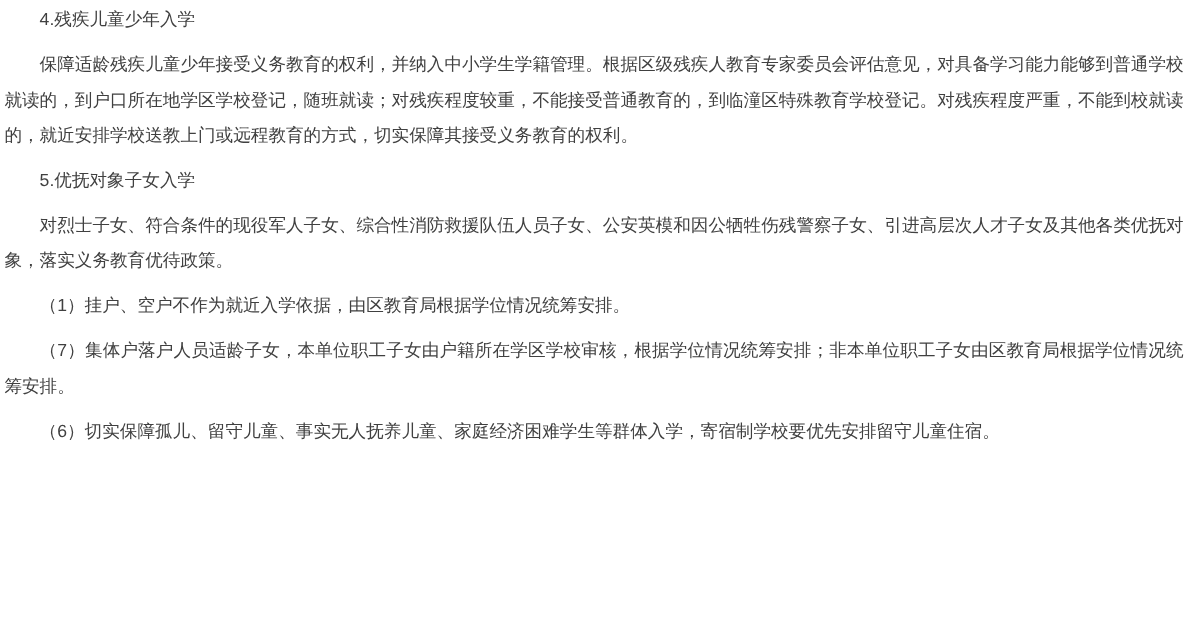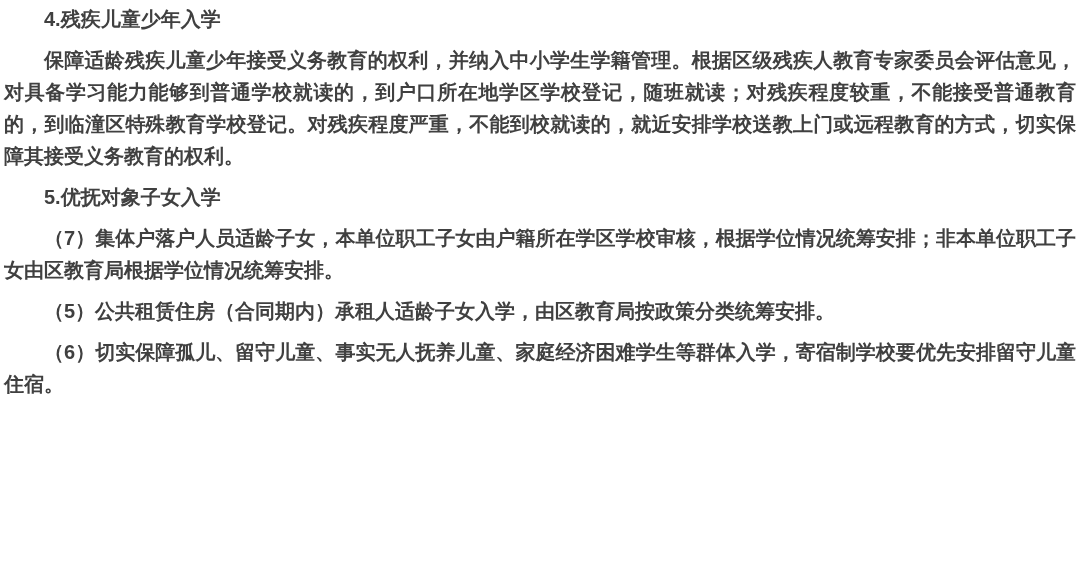--- a/index.html
+++ b/index.html
@@ -11,33 +11,34 @@
     width: 1080px;
     height: 584px;
     box-sizing: border-box;
     padding: 1px 4px;
     overflow: hidden;
     font-family: "Liberation Sans", "DejaVu Sans", sans-serif;
     color: #404040;
   }
   .doc p {
     margin: 9px 0;
-    font-size: 20px;
+    font-size: 16px;
     line-height: 32px;
     text-indent: 2em;
     text-align: justify;
-    font-weight: 700;
+    font-weight: 400;
   }
   .doc p:first-child {
     margin-top: 2px;
   }
 </style>
 </head>
 <body>
 
 <div class="doc">
   <p>4.残疾儿童少年入学</p>
   <p>保障适龄残疾儿童少年接受义务教育的权利，并纳入中小学生学籍管理。根据区级残疾人教育专家委员会评估意见，对具备学习能力能够到普通学校就读的，到户口所在地学区学校登记，随班就读；对残疾程度较重，不能接受普通教育的，到临潼区特殊教育学校登记。对残疾程度严重，不能到校就读的，就近安排学校送教上门或远程教育的方式，切实保障其接受义务教育的权利。</p>
   <p>5.优抚对象子女入学</p>
+  <p>对烈士子女、符合条件的现役军人子女、综合性消防救援队伍人员子女、公安英模和因公牺牲伤残警察子女、引进高层次人才子女及其他各类优抚对象，落实义务教育优待政策。</p>
+  <p>（1）挂户、空户不作为就近入学依据，由区教育局根据学位情况统筹安排。</p>
   <p>（7）集体户落户人员适龄子女，本单位职工子女由户籍所在学区学校审核，根据学位情况统筹安排；非本单位职工子女由区教育局根据学位情况统筹安排。</p>
-  <p>（5）公共租赁住房（合同期内）承租人适龄子女入学，由区教育局按政策分类统筹安排。</p>
   <p>（6）切实保障孤儿、留守儿童、事实无人抚养儿童、家庭经济困难学生等群体入学，寄宿制学校要优先安排留守儿童住宿。</p>
 </div>
 
 </body></html>

